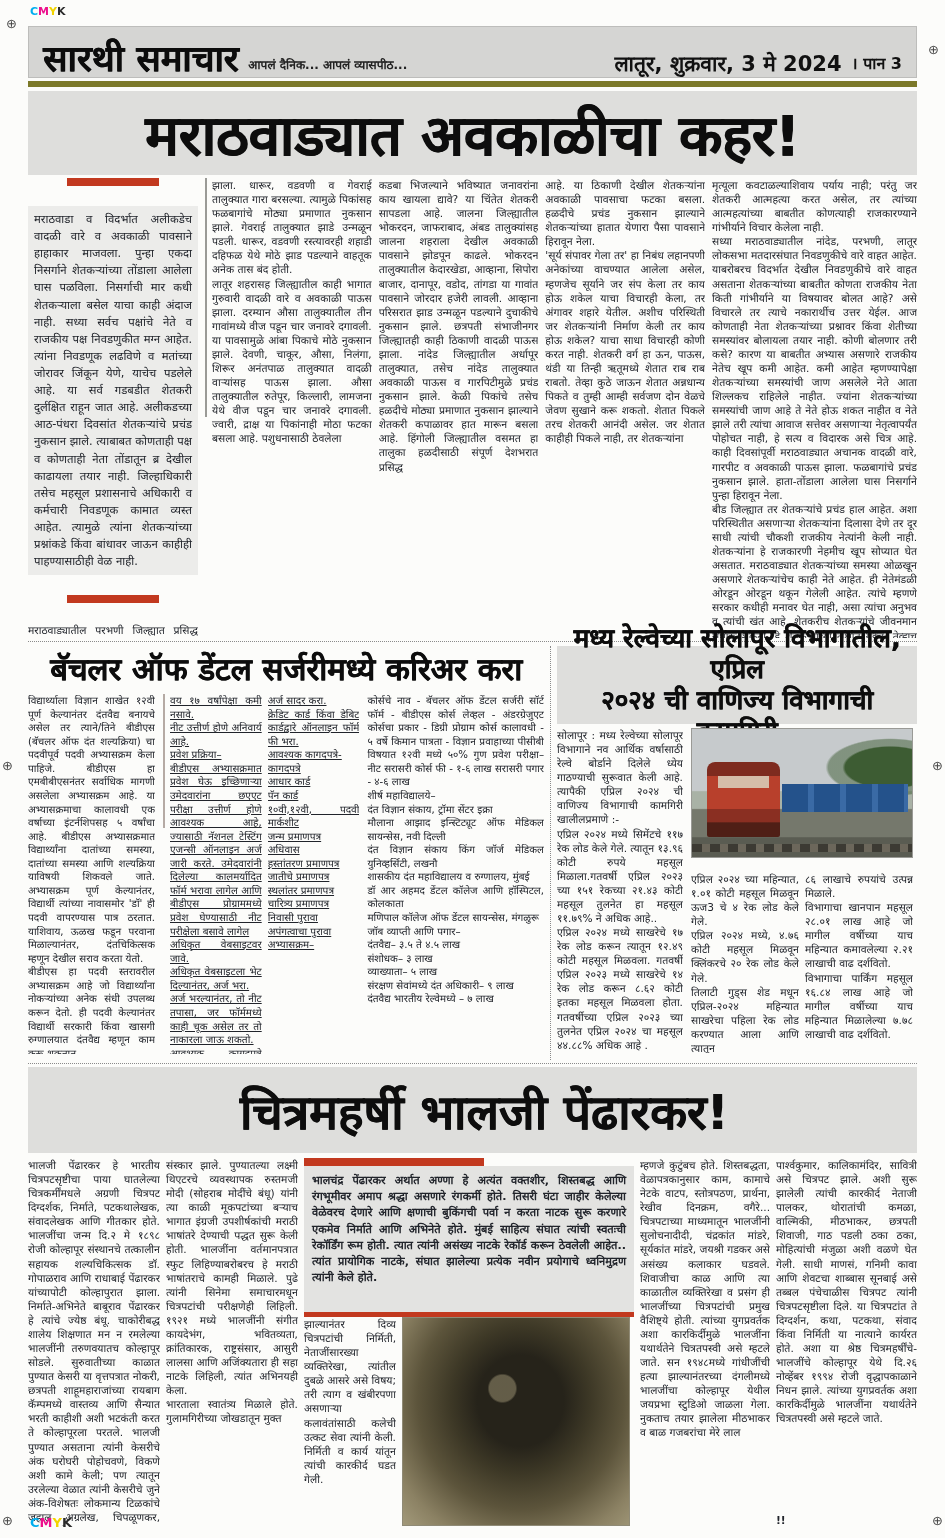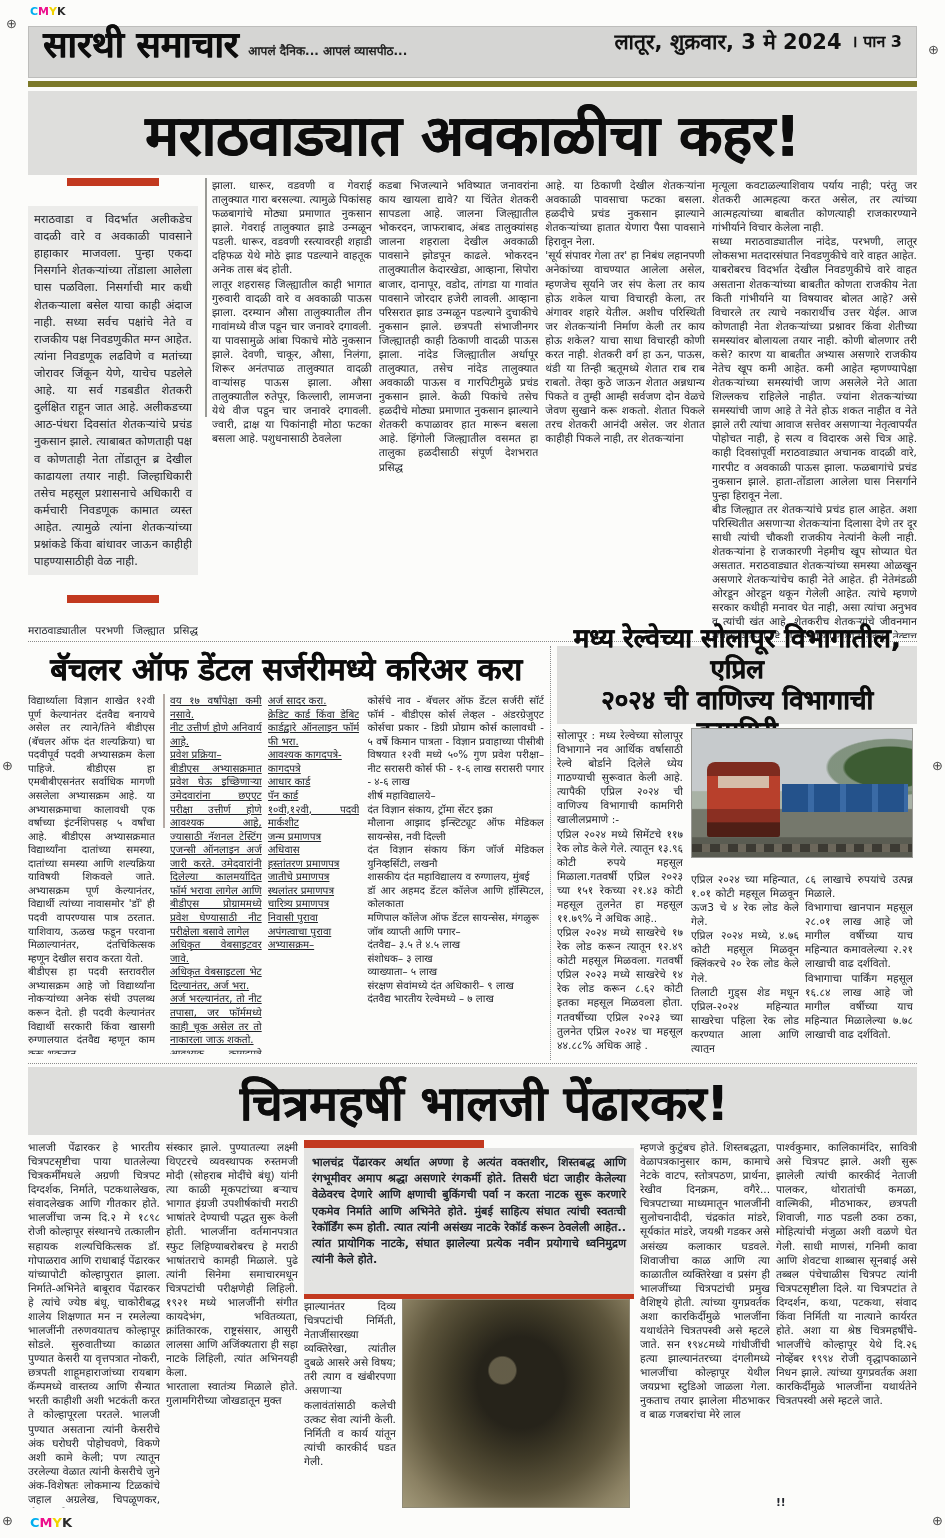--- a/index.html
+++ b/index.html
@@ -5,21 +5,21 @@
   html,body{margin:0;padding:0;background:#ffffff;}
   .page{position:relative;width:945px;height:1538px;background:#fcfcfa;overflow:hidden;
         font-family:"DejaVu Sans","Liberation Sans",sans-serif;color:#21242b;}
   .inner{margin:0 28px;}
   
   .regmark{position:absolute;font-size:13px;color:#4a4a4a;}
   .cmyk{position:absolute;font-size:11px;font-weight:bold;letter-spacing:0;}
   .cmyk .c{color:#00aeef}.cmyk .m{color:#ec0f8c}.cmyk .y{color:#f2d400}.cmyk .k{color:#2b2b2b}
   
   .masthead{margin-top:26px;background:#d5d5d3;border:1px solid #bdbdbb;height:50px;
-            display:flex;align-items:flex-start;justify-content:space-between;padding:0 14px;}
+            display:flex;align-items:flex-end;justify-content:space-between;padding:0 14px;}
   .mast-left{display:flex;align-items:flex-end;gap:10px;}
   .mast-title{font-size:36px;font-weight:900;color:#0c0c0c;line-height:1;text-shadow:.6px 0 #0c0c0c;}
   .mast-tagline{font-size:12px;font-weight:700;color:#222;padding-bottom:4px;}
   .mast-right{display:flex;align-items:center;gap:10px;}
   .mast-date{font-size:21px;font-weight:900;color:#111;}
   .mast-page{font-size:16px;font-weight:900;color:#111;}
   .olive-rule{height:6px;background:#7c7929;margin-top:3px;}
   
   .band{background:#dededc;display:flex;align-items:center;justify-content:center;text-align:center;}
   .h-main{height:84px;margin-top:4px;font-size:56px;font-weight:900;color:#0d0d0d;text-shadow:.8px 0 #0d0d0d;}
@@ -76,21 +76,21 @@
       radial-gradient(ellipse at 90% 30%, #3d5c33 0 16%, rgba(61,92,51,.5) 17% 22%, transparent 23%),
       linear-gradient(180deg,#c6cacc 0 48%, #a9b2a6 49% 62%, #75786c 63% 84%, #5a5c52 85% 100%);}
   .loco{position:absolute;left:7%;top:26%;width:33%;height:58%;border-radius:8px 8px 2px 2px;
     background:linear-gradient(180deg,#7e2b1f 0 18%,#b8402c 19% 62%,#8a2f22 63% 80%,#4f1f16 81% 100%);}
   .loco:before{content:"";position:absolute;left:15%;top:18%;width:70%;height:16%;background:#d9d3c0;opacity:.85;}
   .coaches{position:absolute;left:41%;top:43%;width:57%;height:22%;
     background:repeating-linear-gradient(90deg,#24528b 0 26px,#3a6aa5 26px 32px);}
   .track{position:absolute;left:0;bottom:4%;width:100%;height:6%;
     background:repeating-linear-gradient(90deg,#3c3a33 0 10px,#6c675b 10px 18px);}
   
-  .h-bhalaji{height:68px;font-size:48px;margin-top:3px;padding-left:23px;}
+  .h-bhalaji{height:86px;font-size:48px;margin-top:3px;padding-left:23px;}
   .a4-body{display:flex;gap:6px;margin-top:5px;height:368px;}
   .a4-c1{width:132px;}
   .a4-c2{width:132px;}
   .a4-mid{width:330px;display:flex;flex-direction:column;gap:0;}
   .a4-c4{width:130px;}
   .a4-c5{width:141px;display:flex;flex-direction:column;}
   .introbar{height:8px;background:#c2391f;width:180px;}
   .intro-box{background:#e3e3e1;padding:7px 8px;font-size:11.2px;font-weight:700;line-height:1.45;
              text-align:justify;white-space:pre-line;overflow:hidden;height:132px;}
   .introrule{height:5px;background:#c2391f;}

